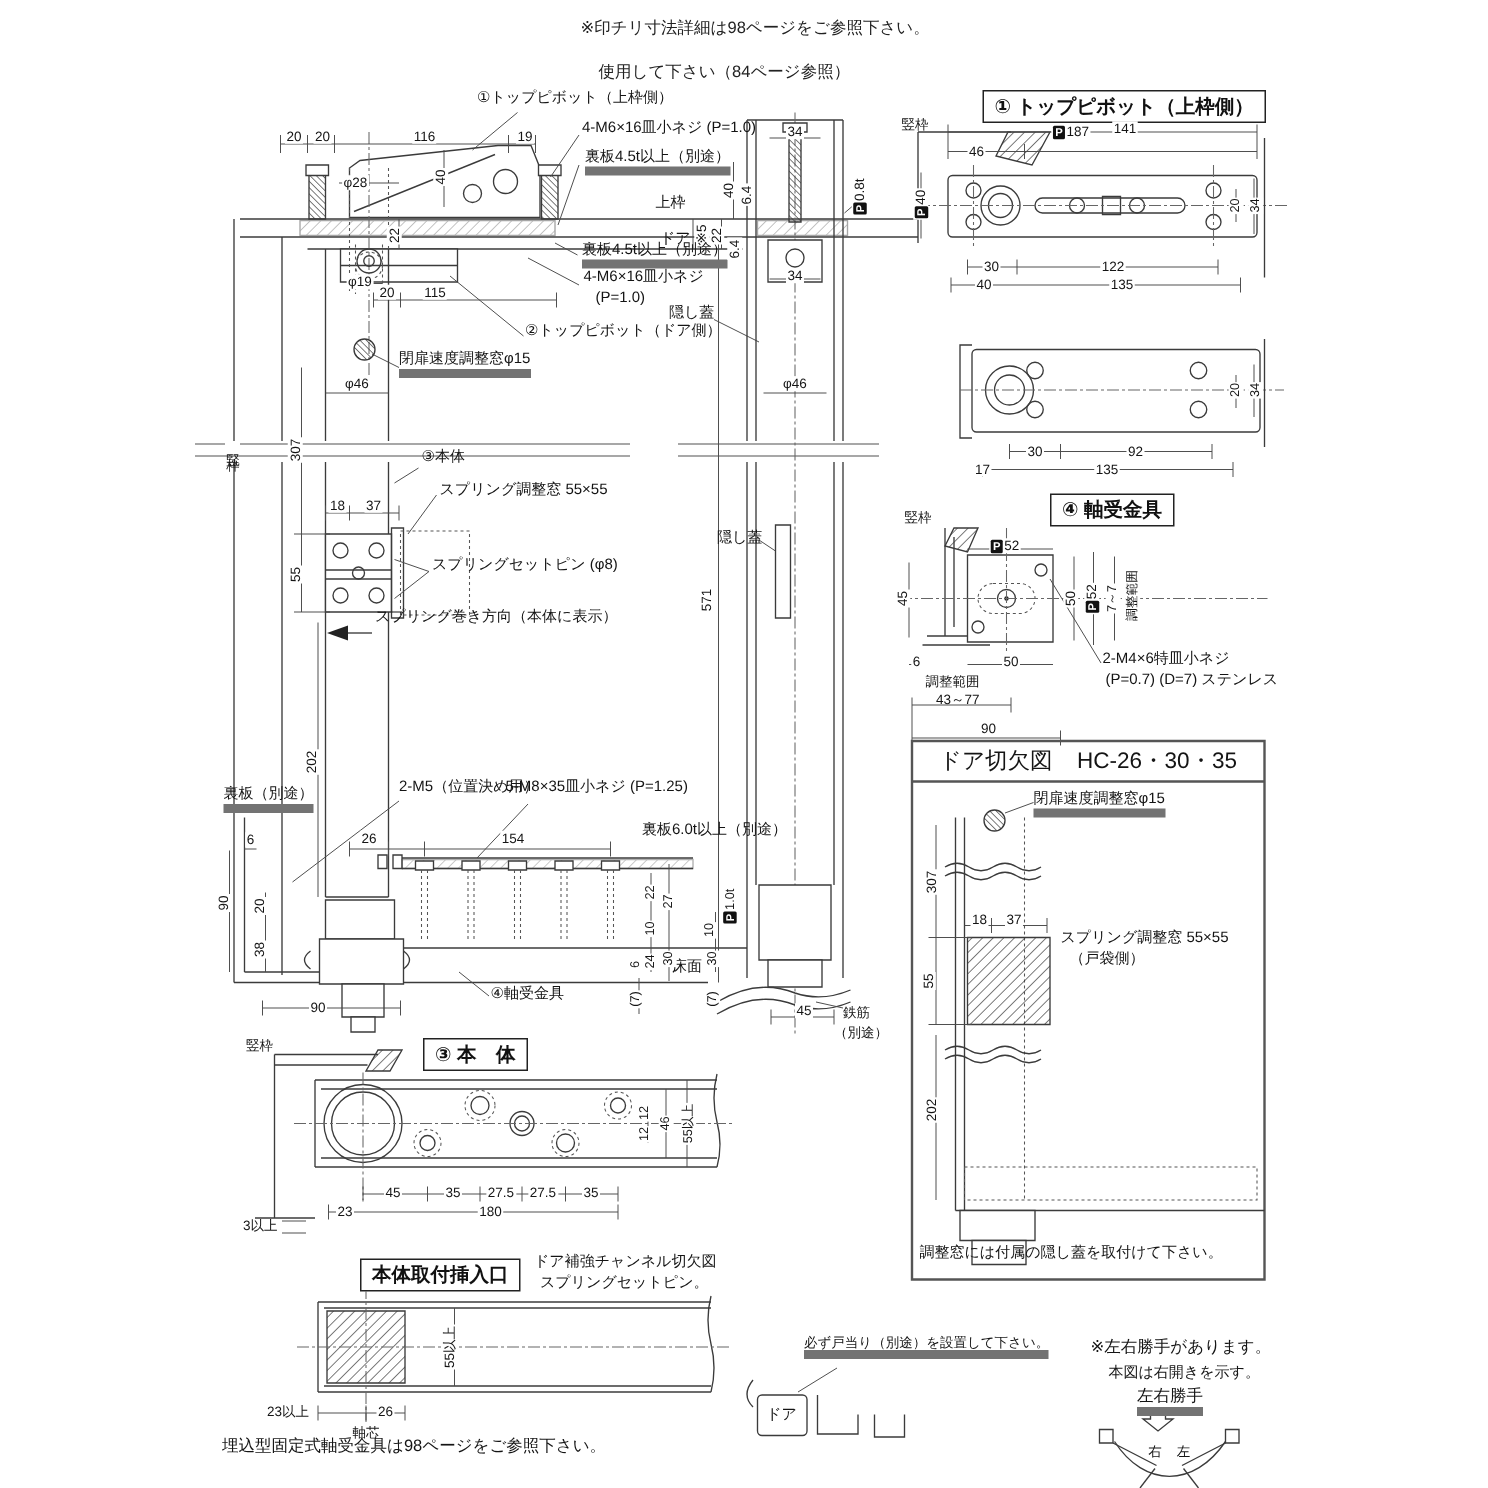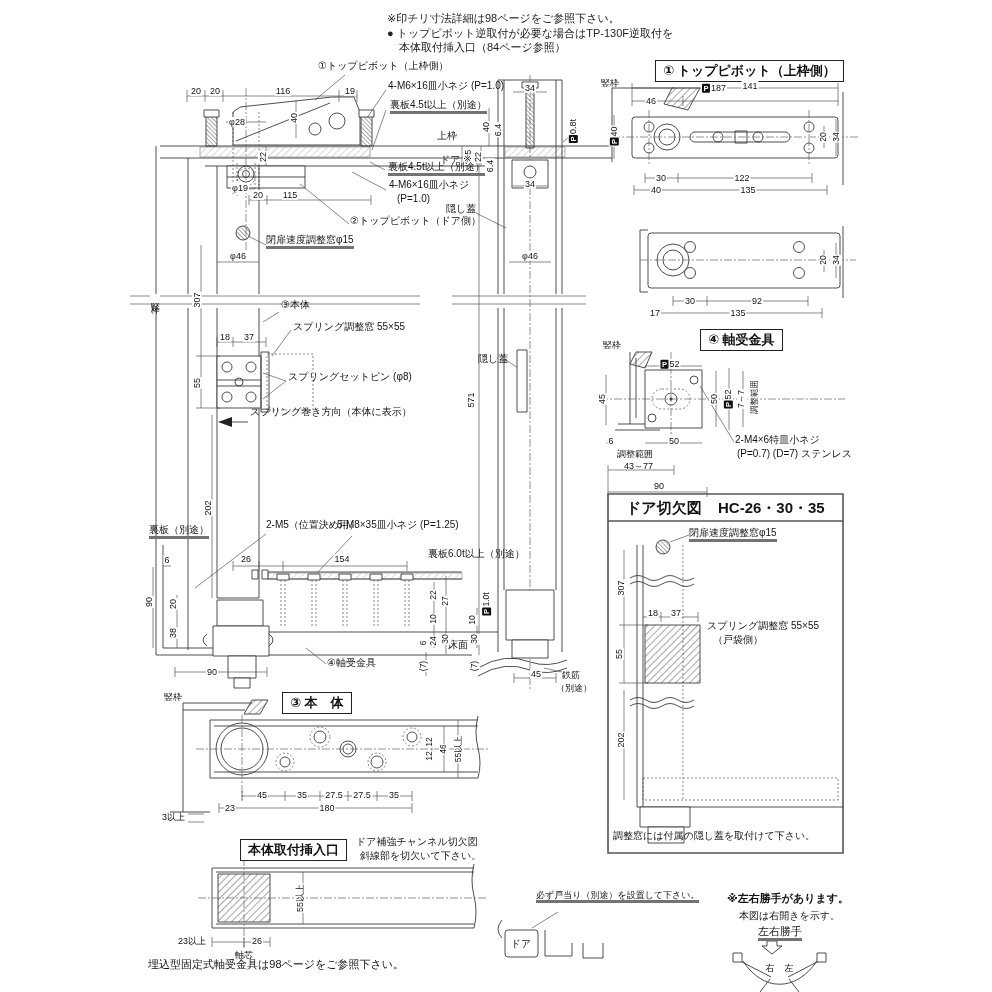--- a/index.html
+++ b/index.html
@@ -13,29 +13,29 @@
   #lines .hh{fill:url(#h1)}
   #lines .hd{fill:url(#h2)}
   #lines .dd{stroke-dasharray:8 2 2 2;stroke-width:.7;stroke:#666}
   #lines .dt{stroke-dasharray:2 2;stroke-width:.7;stroke:#555}
   #lines .dm{stroke-width:.65;stroke:#4a4a4a}
   #lines .bx{stroke-width:1.6;stroke:#555}
   .lbl{position:absolute;font-size:10px;color:#141414;white-space:nowrap;line-height:1.15;z-index:3}
   .c{transform:translate(-50%,-50%);background:#fff;padding:0 1px}
   .r{transform:translate(-50%,-50%) rotate(-90deg);background:#fff;padding:0 1px}
   .s9{font-size:9px}.s85{font-size:8.5px}.s11{font-size:11px}
-  .ul{border-bottom:3px solid #737373;padding-bottom:0}
+  .ul{border-bottom:6px solid #737373;padding-bottom:0}
   .vt{writing-mode:vertical-rl;letter-spacing:3px;background:#fff}
   .pmark{display:inline-block;background:#111;color:#fff;font-size:7.5px;font-weight:700;
     line-height:9px;padding:0 1.5px;margin-right:1px;border-radius:1px}
   .boxtitle{position:absolute;z-index:3;border:1.7px solid #222;background:#fff;font-weight:700;
     font-size:13px;padding:1px 7px;color:#111;white-space:nowrap}
   .hdr-title{position:absolute;font-weight:700;font-size:25px;color:#111;letter-spacing:.5px;z-index:3}
   .note{position:absolute;font-size:11px;color:#222;z-index:3;white-space:nowrap}
-  .bold{font-weight:700}
+  .bold{font-weight:400}
 </style>
 </head>
 <body>
 
 <div id="canvas">
 
 <svg id="lines" width="992" height="992">
   <defs>
     <pattern id="h1" width="5" height="5" patternUnits="userSpaceOnUse" patternTransform="rotate(45)">
       <line x1="0" y1="0" x2="0" y2="5" stroke="#555" stroke-width="1"></line>
@@ -419,22 +419,21 @@
         <rect x="817" y="953" width="9" height="9"></rect>
     <line x1="742" y1="962" x2="771" y2="977"></line>
         <line x1="817" y1="962" x2="788" y2="977"></line>
     <path d="M743 961 C763 992 796 992 817 961"></path>
     <line x1="770" y1="979" x2="760" y2="992"></line>
         <line x1="789" y1="979" x2="799" y2="992"></line>
   </g>
 </svg>
 
 <div class="note" style="left:387px;top:11px">※印チリ寸法詳細は98ページをご参照下さい。</div>
-<div class="note" style="left:387px;top:26px">● トップピボット逆取付が必要な場合はTP-130F逆取付を</div>
-<div class="note" style="left:399px;top:40px">本体取付挿入口（84ページ参照）</div>
+<div class="note" style="left:399px;top:40px">使用して下さい（84ページ参照）</div>
 
 <span class="lbl" style="left:318px;top:60px">①トップピボット（上枠側）</span>
 <span class="lbl" style="left:388px;top:80px">4-M6×16皿小ネジ (P=1.0)</span>
 <span class="lbl ul" style="left:390px;top:99px">裏板4.5t以上（別途）</span>
 <span class="lbl" style="left:437px;top:130px">上枠</span>
 <span class="lbl r s9" style="left:468px;top:156px">※5</span>
 <span class="lbl" style="left:440px;top:154px">ドア</span>
 <span class="lbl ul" style="left:388px;top:161px">裏板4.5t以上（別途）</span>
 <span class="lbl" style="left:389px;top:179px">4-M6×16皿小ネジ</span>
 <span class="lbl" style="left:397px;top:193px">(P=1.0)</span>
@@ -563,21 +562,21 @@
 <span class="lbl c s9" style="left:302px;top:795px">35</span>
 <span class="lbl c s9" style="left:334px;top:795px">27.5</span>
 <span class="lbl c s9" style="left:362px;top:795px">27.5</span>
 <span class="lbl c s9" style="left:394px;top:795px">35</span>
 <span class="lbl c s9" style="left:230px;top:808px">23</span>
 <span class="lbl c s9" style="left:327px;top:808px">180</span>
 <span class="lbl s9" style="left:162px;top:812px">3以上</span>
 
 <div class="boxtitle" style="left:240px;top:839px">本体取付挿入口</div>
 <span class="lbl" style="left:356px;top:836px">ドア補強チャンネル切欠図</span>
-<span class="lbl" style="left:360px;top:850px">斜線部を切欠いて下さい。</span>
+<span class="lbl" style="left:360px;top:850px">スプリングセットピン。</span>
 <span class="lbl r s9" style="left:300px;top:898px">55以上</span>
 <span class="lbl c s9" style="left:192px;top:941px">23以上</span>
 <span class="lbl c s9" style="left:257px;top:941px">26</span>
 <span class="lbl c s9" style="left:244px;top:955px">軸芯</span>
 
 <span class="lbl s11" style="left:148px;top:958px">埋込型固定式軸受金具は98ページをご参照下さい。</span>
 <span class="lbl ul s9" style="left:536px;top:890px">必ず戸当り（別途）を設置して下さい。</span>
 <span class="lbl c" style="left:521px;top:944px">ドア</span>
 <span class="lbl s11 bold" style="left:727px;top:892px">※左右勝手があります。</span>
 <span class="lbl" style="left:739px;top:910px">本図は右開きを示す。</span>

